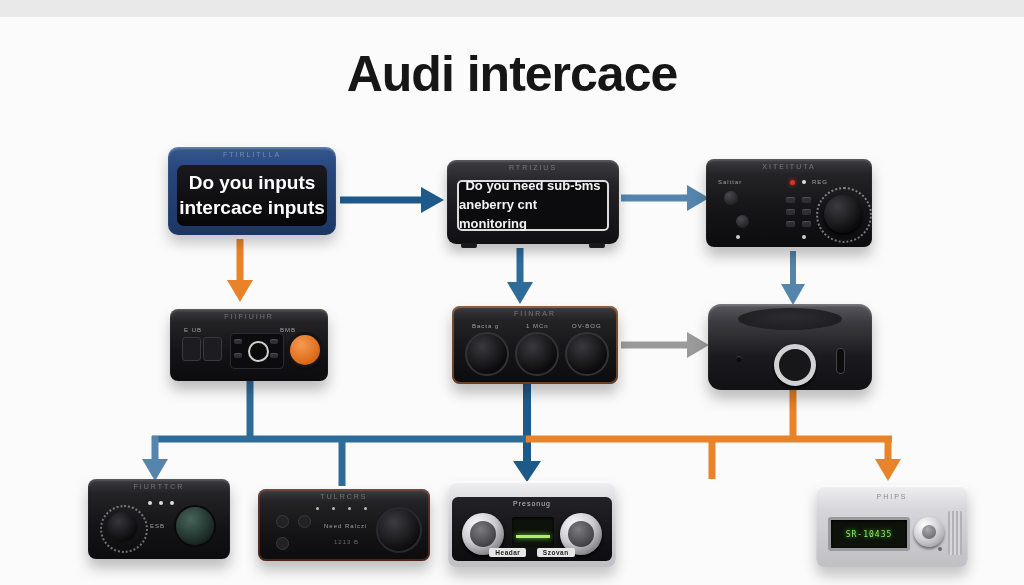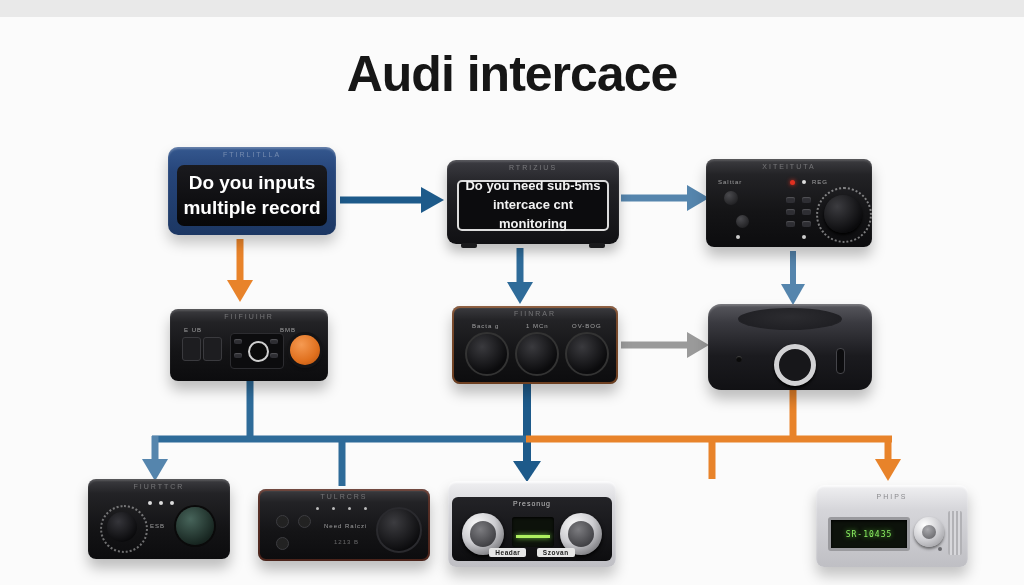--- a/index.html
+++ b/index.html
@@ -41,21 +41,21 @@
   }
   
   .box-black{
     background:linear-gradient(180deg,#3c3c42 0%,#232327 30%,#101013 100%);
     border-radius:9px;box-shadow:0 8px 12px rgba(0,0,0,.25), inset 0 2px 2px rgba(255,255,255,.15);
   }
   .box-black .screen{
     position:absolute;left:10px;right:10px;top:20px;bottom:13px;border-radius:5px;
     background:#0c0c0e;border:2px solid #dcdcdc;
     display:flex;flex-direction:column;align-items:center;justify-content:center;
-    color:#f2f2f2;font-weight:700;font-size:13px;line-height:1.45;text-align:center;
+    color:#f2f2f2;font-weight:700;font-size:13px;line-height:1.45;text-align:left;
   }
   .foot{position:absolute;bottom:-4px;width:16px;height:5px;background:#1a1a1c;border-radius:2px;}
   
   .iface{
     background:linear-gradient(180deg,#3d3d41 0%,#232326 18%,#141416 60%,#0c0c0e 100%);
     border-radius:8px;box-shadow:0 9px 14px rgba(0,0,0,.25), inset 0 2px 2px rgba(255,255,255,.14);
   }
   .trim{box-shadow:0 9px 14px rgba(0,0,0,.25), inset 0 0 0 2px rgba(190,105,50,.55), inset 0 2px 2px rgba(255,255,255,.14);}
   .led{position:absolute;border-radius:50%;}
   .btn{position:absolute;background:#2e2e33;border-radius:2px;box-shadow:inset 0 1px 1px rgba(255,255,255,.18);}
@@ -115,29 +115,29 @@
     <line x1="342" y1="419" x2="342" y2="469" stroke-width="7" class="st-blue-mid"></line>
     <line x1="712" y1="419" x2="712" y2="462" stroke-width="7" class="st-orange"></line>
     <line x1="888" y1="419" x2="888" y2="442" stroke-width="7" class="st-orange"></line>
     <polygon points="875,442 901,442 888,464" class="f-orange"></polygon>
   </svg>
 
   <div class="dev box-blue" style="left:168px;top:130px;width:168px;height:88px;">
     <div class="toplabel">Ftirlitlla</div>
     <div class="panel">
       <div>Do you inputs</div>
-      <div>multiple record</div>
+      <div>intercace inputs</div>
     </div>
   </div>
 
   <div class="dev box-black" style="left:447px;top:143px;width:172px;height:84px;">
     <div class="toplabel">Rtrizius</div>
     <div class="screen">
       <div>Do you need sub-5ms</div>
-      <div>intercace cnt monitoring</div>
+      <div>aneberry cnt monitoring</div>
     </div>
     <div class="foot" style="left:14px;"></div>
     <div class="foot" style="right:14px;"></div>
   </div>
 
   <div class="dev iface" style="left:706px;top:142px;width:166px;height:88px;">
     <div class="toplabel">Xiteituta</div>
     <div class="tinytext" style="left:12px;top:20px;">Salttar</div>
     <div class="led" style="left:84px;top:21px;width:5px;height:5px;background:#e03020;box-shadow:0 0 4px #e03020;"></div>
     <div class="led" style="left:96px;top:21px;width:4px;height:4px;background:#ddd;"></div>

